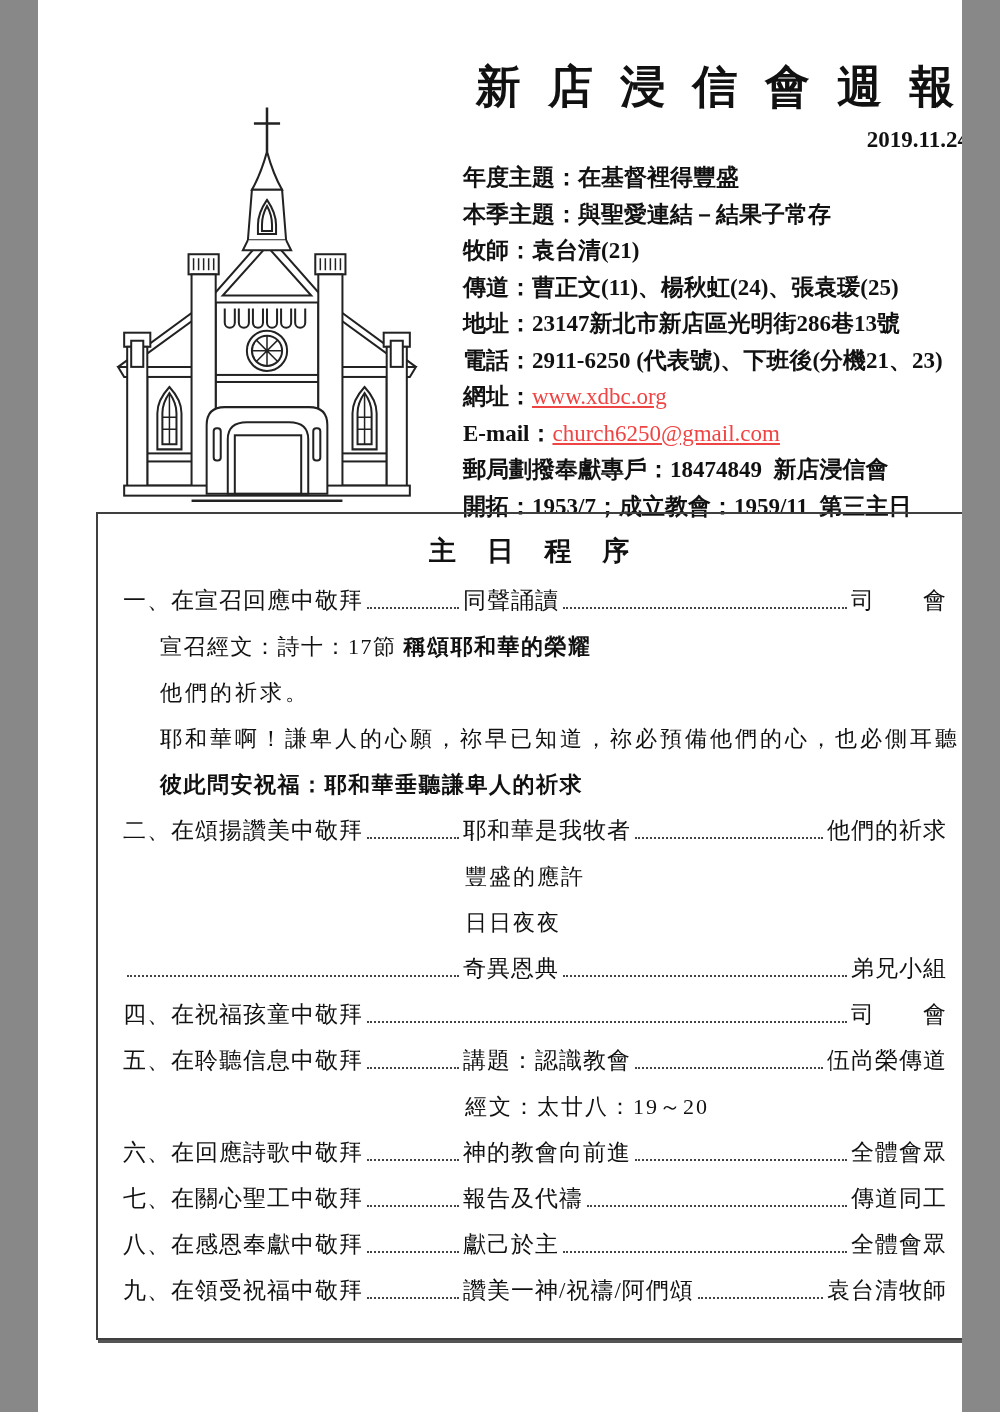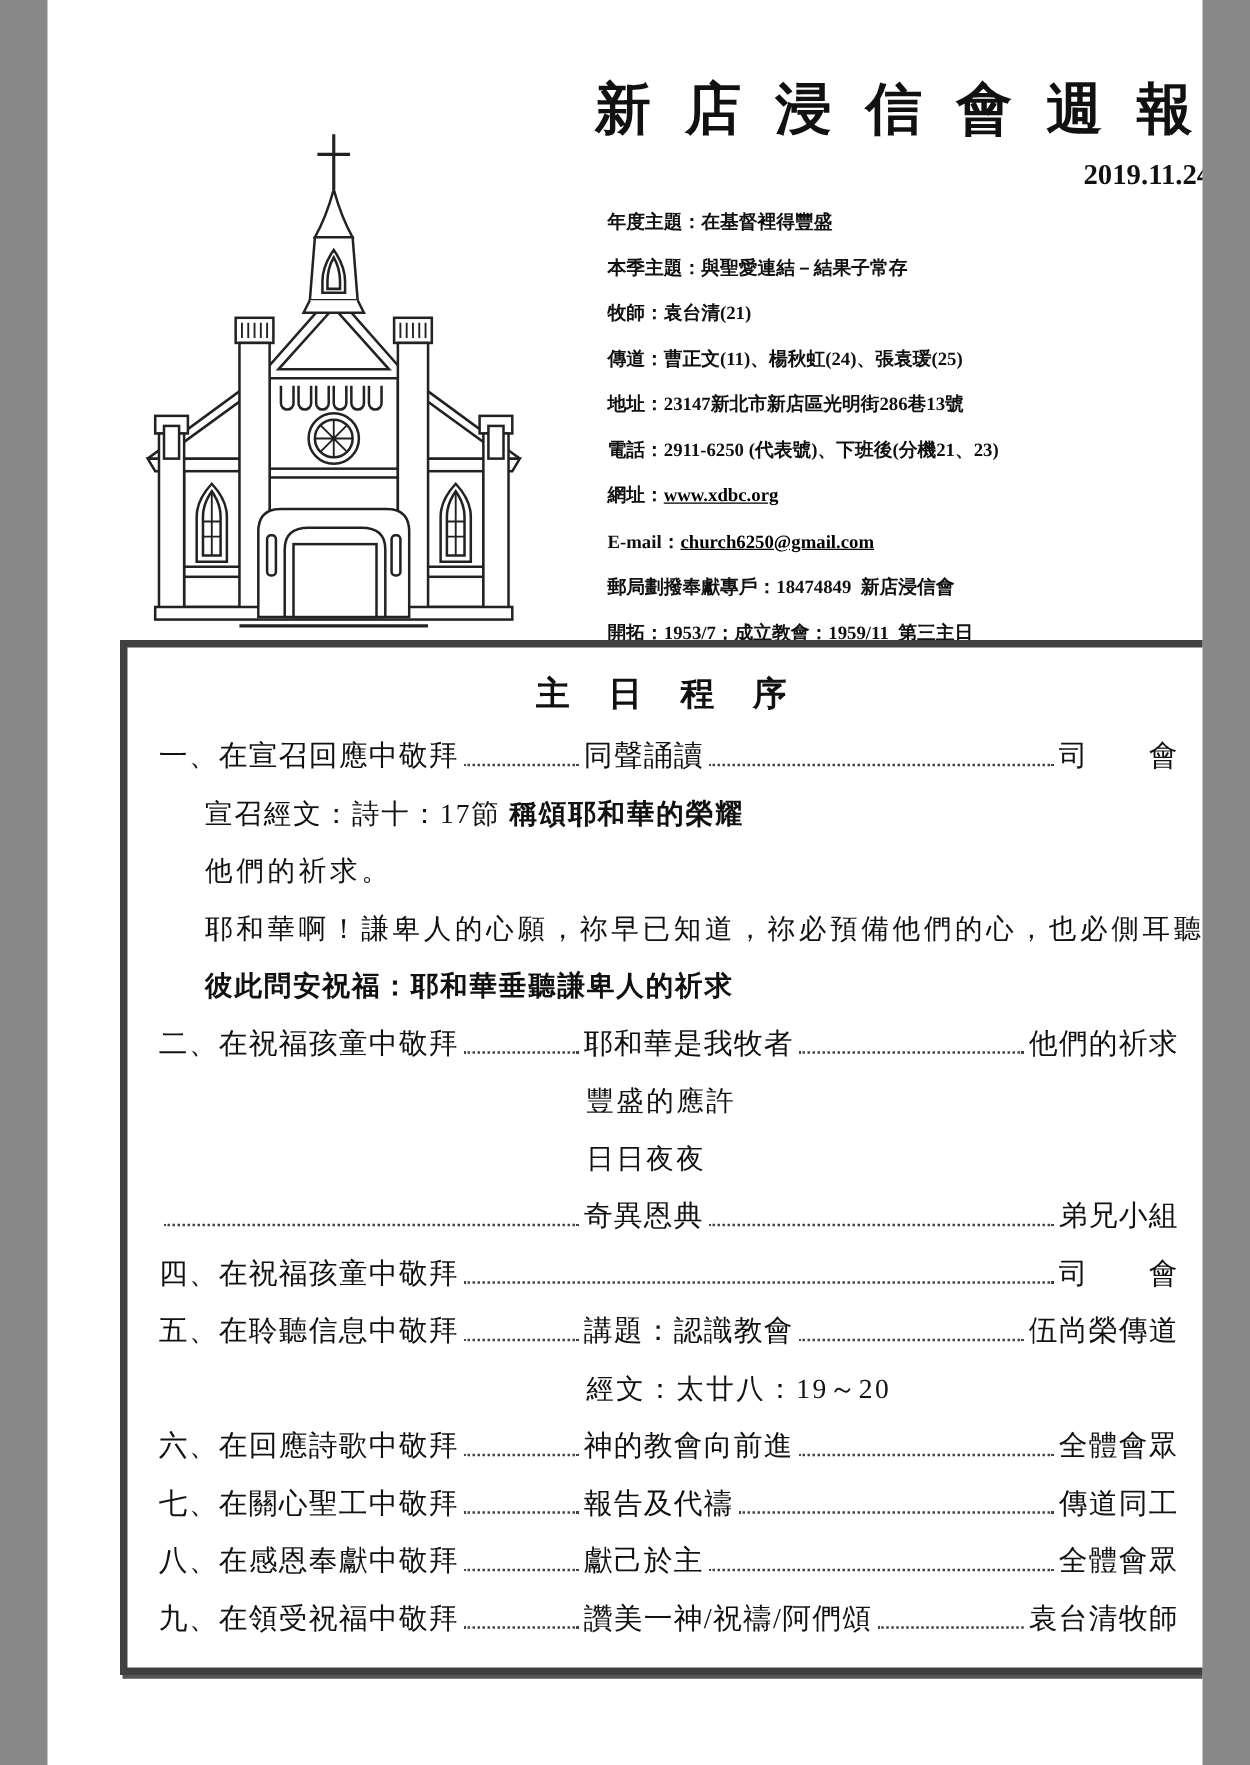--- a/index.html
+++ b/index.html
@@ -23,30 +23,30 @@
   .masthead{
     font-size:45px;font-weight:700;letter-spacing:8px;
     white-space:pre;text-align:center;line-height:74px;
   }
   .issue-date{
     text-align:right;font-size:23px;font-weight:700;line-height:32px;
     padding-right:6px;
   }
   .info-lines{margin-top:4px;}
   .info-line{
-    font-size:15px;font-weight:700;line-height:36.5px;white-space:pre;margin-left:23px;
+    font-size:23px;font-weight:700;line-height:36.5px;white-space:pre;
   }
   .info-line a{
-    color:#000000;text-decoration:underline;font-weight:700;
+    color:#ef4444;text-decoration:underline;font-weight:400;
   }
 
   
   .program-box{
     position:absolute;left:58px;top:512px;width:875px;height:828px;
-    border:6px solid #404040;
+    border:2px solid #404040;
     box-shadow:2px 3px 0 #555;
     box-sizing:border-box;
     padding:20px 22px 10px 25px;
   }
   .program-title{
     text-align:center;font-size:27px;font-weight:700;
     letter-spacing:12px;white-space:pre;line-height:34px;
     margin-bottom:6px;
   }
   .prow{
@@ -170,21 +170,21 @@
       <span class="dots"></span>
       <span class="p-right">司　　會</span>
     </div>
     <div class="pline indent"><span>宣召經文：詩十：17節 </span><span class="bold">稱頌耶和華的榮耀</span></div>
     <div class="pline indent scripture">他們的祈求。</div>
     <div class="pline indent scripture">耶和華啊！謙卑人的心願，祢早已知道，祢必預備他們的心，也必側耳聽</div>
     <div class="pline indent bold">彼此問安祝福：耶和華垂聽謙卑人的祈求</div>
 
     <div class="prow">
       <span class="p-left">
-          <span class="p-label">二、在祝福孩童中敬拜</span>
+          <span class="p-label">二、在頌揚讚美中敬拜</span>
           <span class="dots"></span>
         </span>
       <span class="p-mid">耶和華是我牧者</span>
       <span class="dots"></span>
       <span class="p-right">他們的祈求</span>
     </div>
     <div class="pline midcol">豐盛的應許</div>
     <div class="pline midcol">日日夜夜</div>
 
     <div class="prow">

